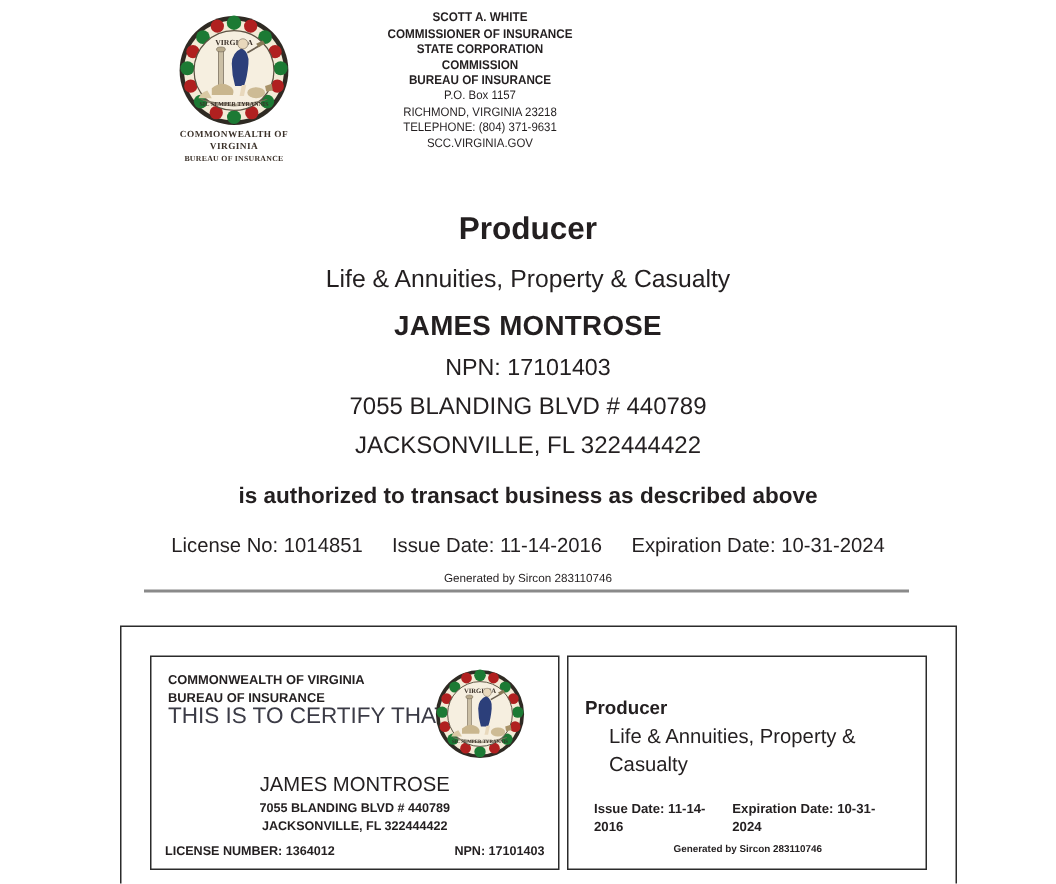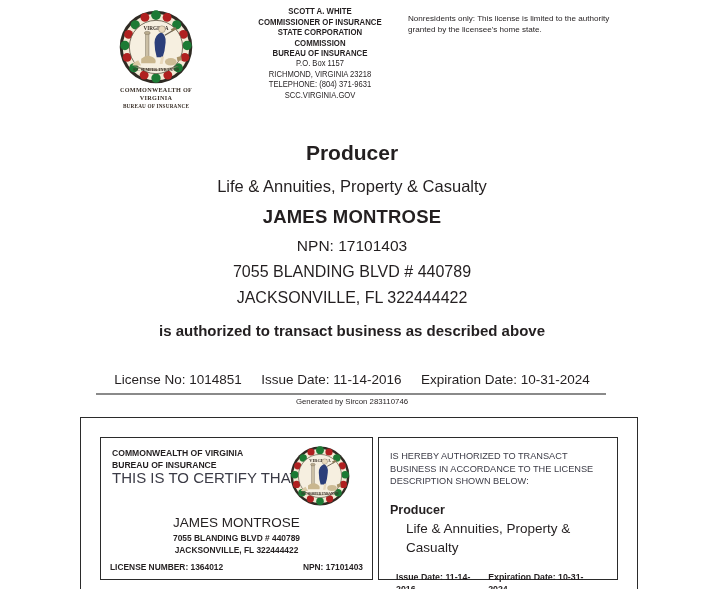--- a/index.html
+++ b/index.html
@@ -128,21 +128,21 @@
   .line-auth {
     font-size: 15px;
     font-weight: bold;
     line-height: 28px;
     margin-top: 6px;
     color: #231f20;
   }
   .line-license {
     font-size: 13.5px;
     line-height: 22px;
-    margin-top: 24px;
+    margin-top: 8px;
     color: #231f20;
   }
   .line-license .seg { white-space: nowrap; }
   .line-license .sp { display: inline-block; width: 12px; }
   .line-gen {
     font-size: 7.8px;
     line-height: 14px;
     margin-top: 4px;
     color: #231f20;
   }
@@ -340,21 +340,20 @@
     <div>COMMISSION</div>
     <div>BUREAU OF INSURANCE</div>
     <div class="light">P.O. Box 1157</div>
     <div class="light">RICHMOND, VIRGINIA 23218</div>
     <div class="light">TELEPHONE: (804) 371-9631</div>
     <div class="light">SCC.VIRGINIA.GOV</div>
   </div>
 
   <div class="notice-block">
     <div class="gap"></div>
-    <p>Nonresidents only: This license is limited to the authority granted by the licensee's home state.</p>
   </div>
 </div>
 
 <div class="body-main">
   <div class="line-producer">Producer</div>
   <div class="line-loa">Life &amp; Annuities, Property &amp; Casualty</div>
   <div class="line-name">JAMES MONTROSE</div>
   <div class="line-npn">NPN: 17101403</div>
   <div class="line-addr">7055 BLANDING BLVD # 440789</div>
   <div class="line-addr">JACKSONVILLE, FL 322444422</div>
@@ -425,21 +424,20 @@
       <div>7055 BLANDING BLVD # 440789</div>
       <div>JACKSONVILLE, FL 322444422</div>
     </div>
     <div class="card-footrow">
       <span>LICENSE NUMBER: 1364012</span>
       <span>NPN: 17101403</span>
     </div>
   </div>
 
   <div class="card-panel panel-right">
-    <div class="auth-text">IS HEREBY AUTHORIZED TO TRANSACT BUSINESS IN ACCORDANCE TO THE LICENSE DESCRIPTION SHOWN BELOW:</div>
     <div class="auth-producer">Producer</div>
     <div class="auth-loa">Life &amp; Annuities, Property &amp; Casualty</div>
     <div class="auth-dates">
       <span>Issue Date: 11-14-2016</span>
       <span>Expiration Date: 10-31-2024</span>
     </div>
     <div class="auth-gen">Generated by Sircon 283110746</div>
   </div>
 </div>
 

